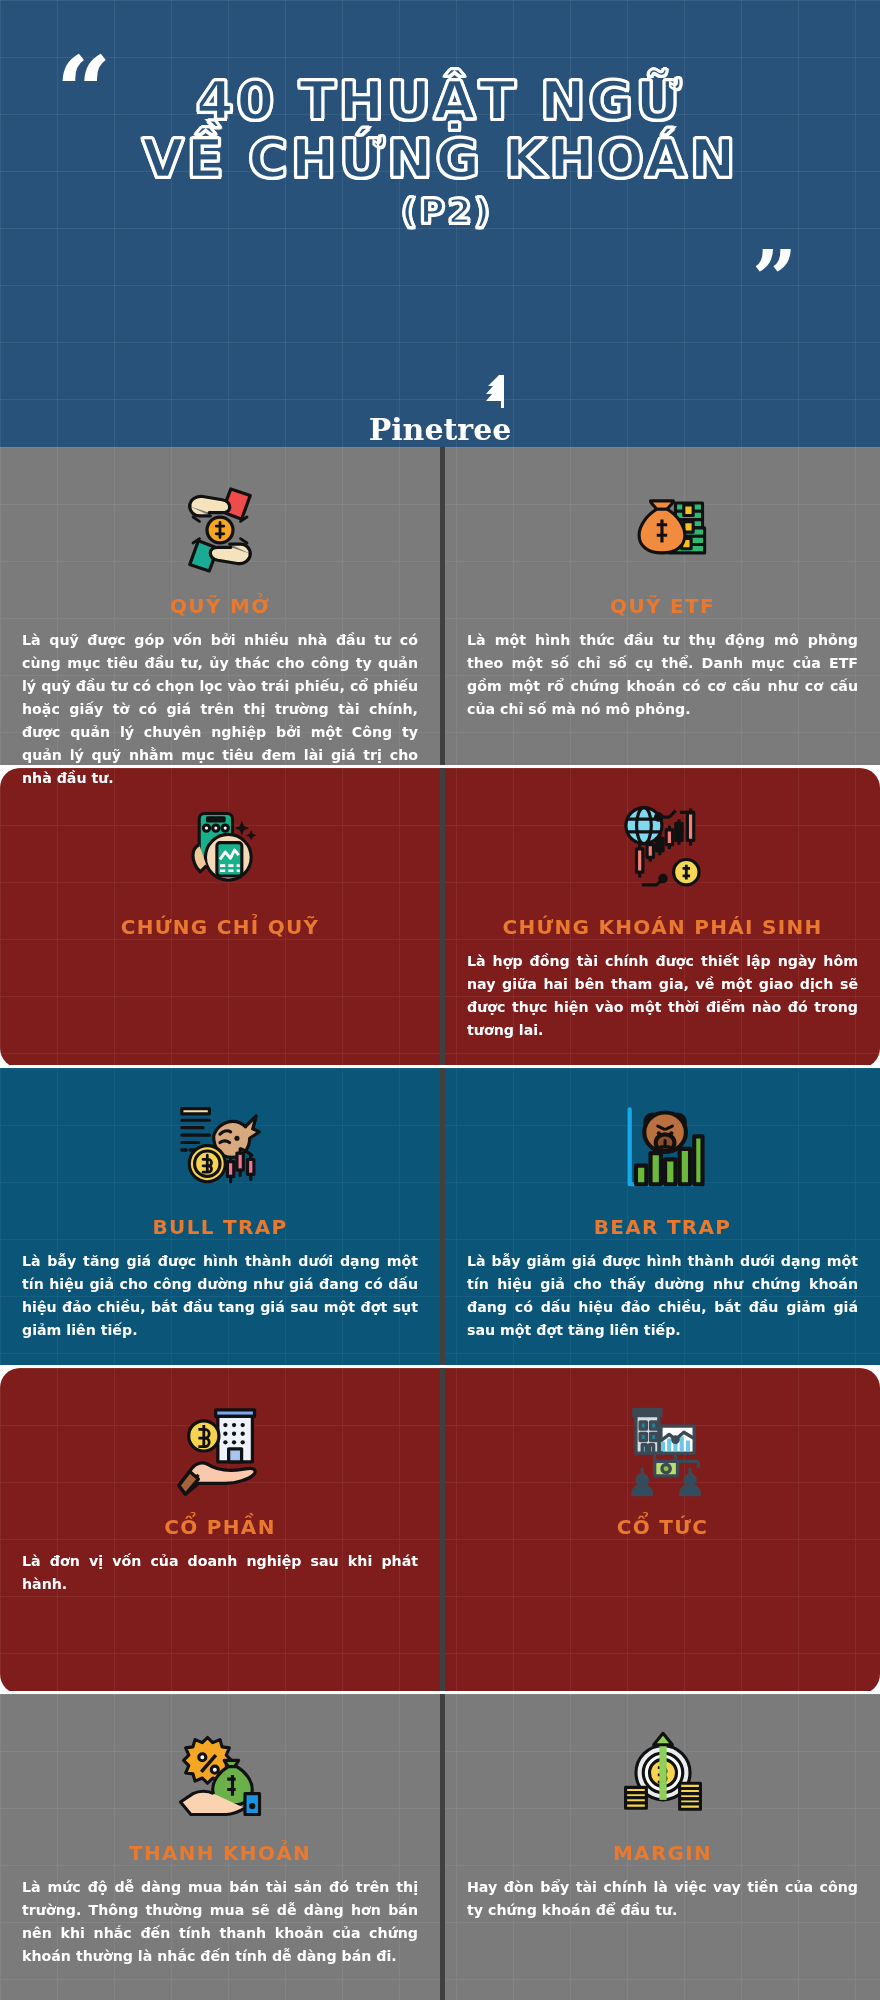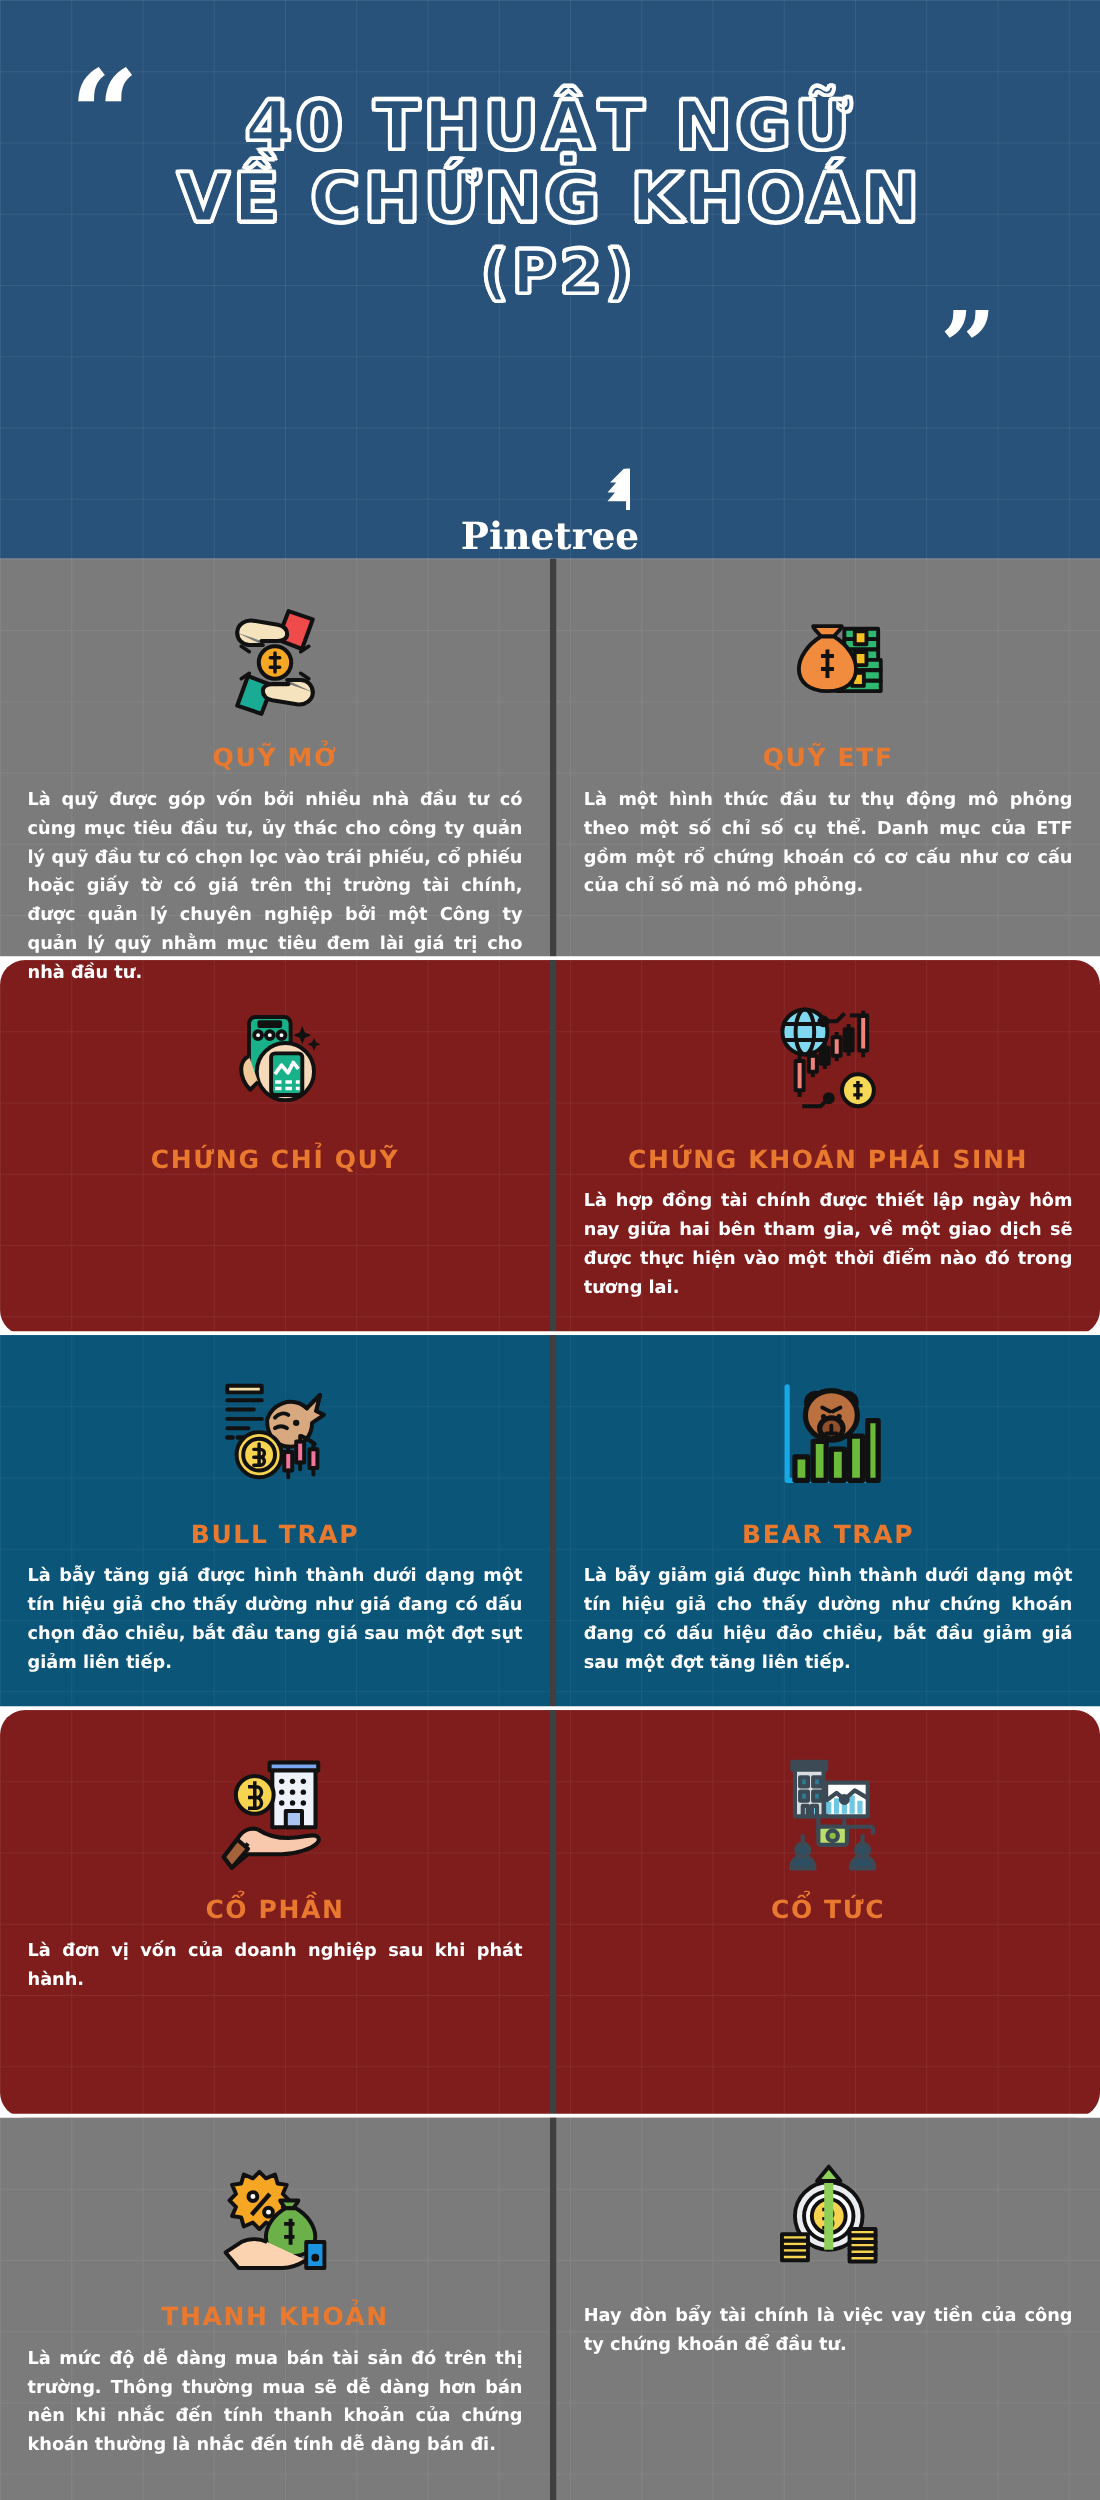--- a/index.html
+++ b/index.html
@@ -78,21 +78,21 @@
     -webkit-text-stroke: 2.4px #ffffff;
     text-shadow:
       -2px  0 #ffffff,  2px 0 #ffffff,
        0 -2px #ffffff,  0 2px #ffffff,
       -1.5px -1.5px #ffffff, 1.5px -1.5px #ffffff,
       -1.5px  1.5px #ffffff, 1.5px  1.5px #ffffff;
     line-height: 1.08;
   }
   .title-line.l1 { font-size: 54px; margin-top: 24px; }
   .title-line.l2 { font-size: 54px; }
-  .title-line.l3 { font-size: 48px; margin-top: 4px; padding-left: 14px; }
+  .title-line.l3 { font-size: 34px; margin-top: 4px; padding-left: 14px; }
 
   .logo-wrap {
     position: absolute;
     left: 0; top: 374px;
     width: 880px;
     text-align: center;
     z-index: 3;
   }
   .logo-row {
     display: inline-flex;
@@ -338,21 +338,21 @@
               <rect x="66" y="52" width="6" height="16" fill="#f4759b"></rect>
               <path d="M69 48v4M69 68v5"></path>
               <rect x="57" y="60" width="6" height="14" fill="#f4759b"></rect>
               <path d="M60 56v4M60 74v5"></path>
               <rect x="76" y="58" width="6" height="14" fill="#f4759b"></rect>
               <path d="M79 54v4M79 72v5"></path>
             </g>
           </svg>
         </div>
         <div class="card-title">BULL TRAP</div>
-        <div class="card-body">Là bẫy tăng giá được hình thành dưới dạng một tín hiệu giả cho thấy dường như giá đang có dấu chọn đảo chiều, bắt đầu tang giá sau một đợt sụt giảm liên tiếp.</div>
+        <div class="card-body">Là bẫy tăng giá được hình thành dưới dạng một tín hiệu giả cho công dường như giá đang có dấu hiệu đảo chiều, bắt đầu tang giá sau một đợt sụt giảm liên tiếp.</div>
       </div>
 
       <div class="card right">
         <div class="icon-box">
           <svg width="104" height="104" viewBox="0 0 100 100">
             <g stroke="#111" stroke-width="4" stroke-linejoin="round" stroke-linecap="round" fill="none">
               <path d="M18 10v72h68" stroke="#16a9e8"></path>
               <path d="M18 10v72h68" stroke="#111" stroke-width="4" fill="none" opacity="0"></path>
               <circle cx="40" cy="22" r="7" fill="#a4613a"></circle>
               <circle cx="64" cy="22" r="7" fill="#a4613a"></circle>
@@ -484,18 +484,19 @@
                 <rect x="14" y="75" width="20" height="5"></rect>
                 <rect x="66" y="56" width="20" height="5"></rect>
                 <rect x="66" y="61" width="20" height="5"></rect>
                 <rect x="66" y="66" width="20" height="5"></rect>
                 <rect x="66" y="71" width="20" height="5"></rect>
                 <rect x="66" y="76" width="20" height="5"></rect>
               </g>
             </g>
           </svg>
         </div>
+        <div class="card-title">MARGIN</div>
         <div class="card-body">Hay đòn bẩy tài chính là việc vay tiền của công ty chứng khoán để đầu tư.</div>
       </div>
     </div>
 
   </div>
 </div>
 
 </body></html>

